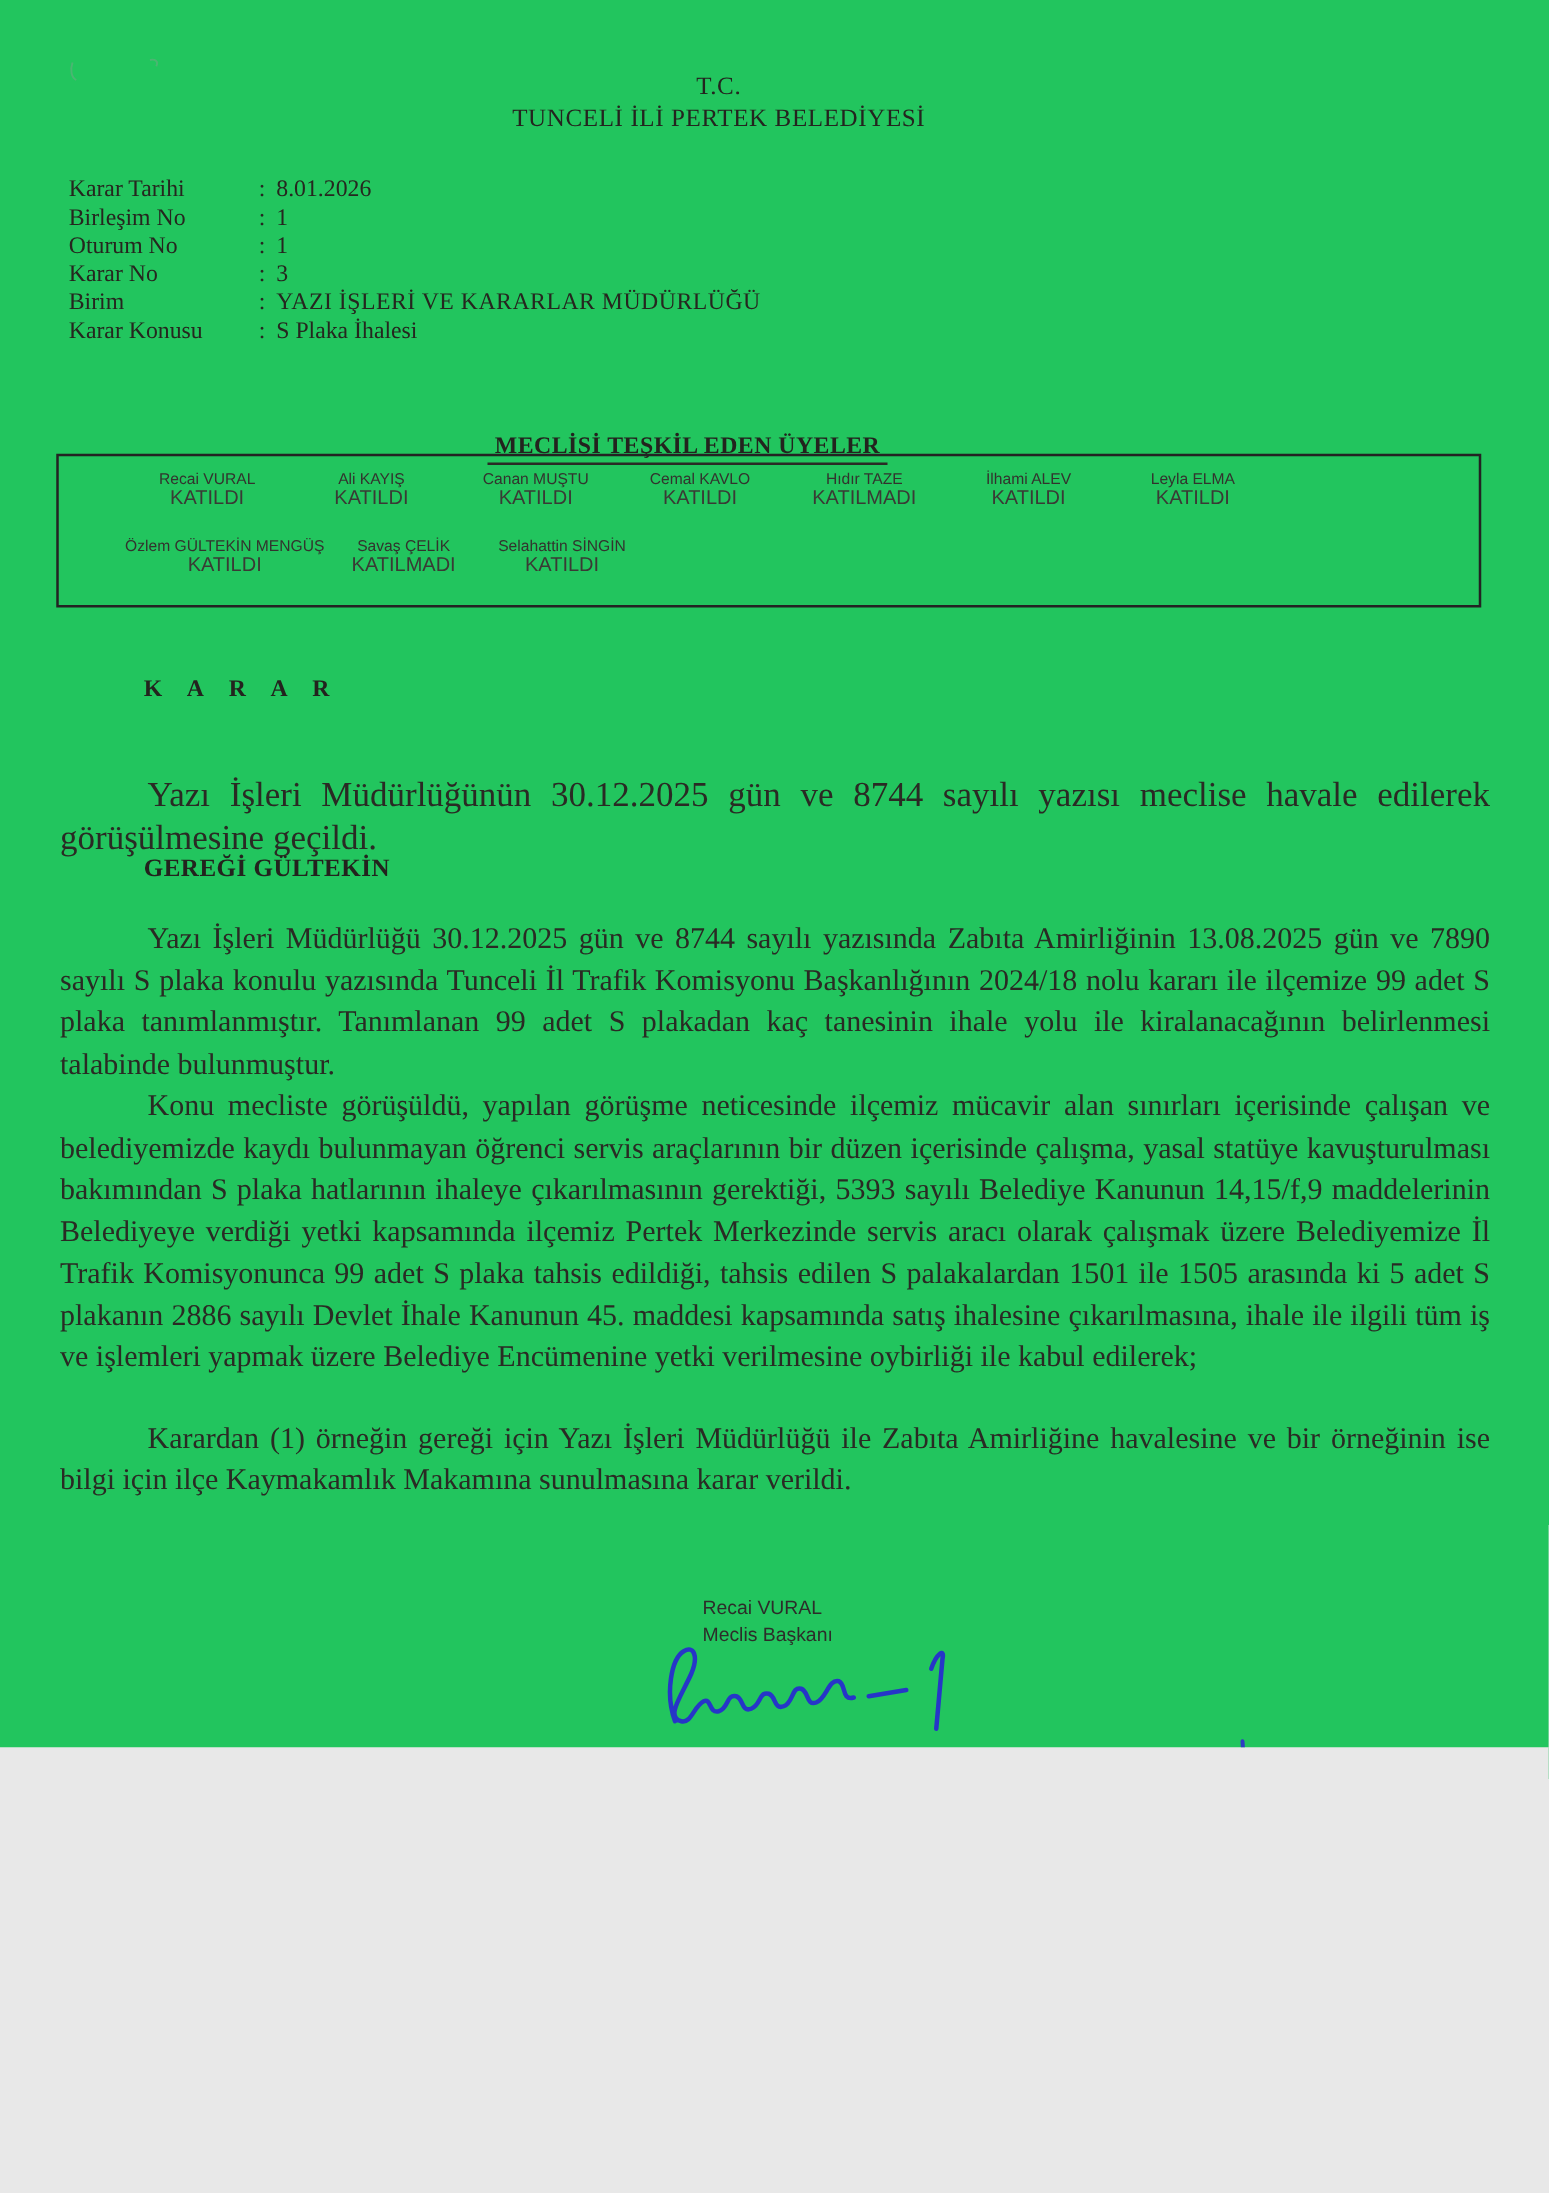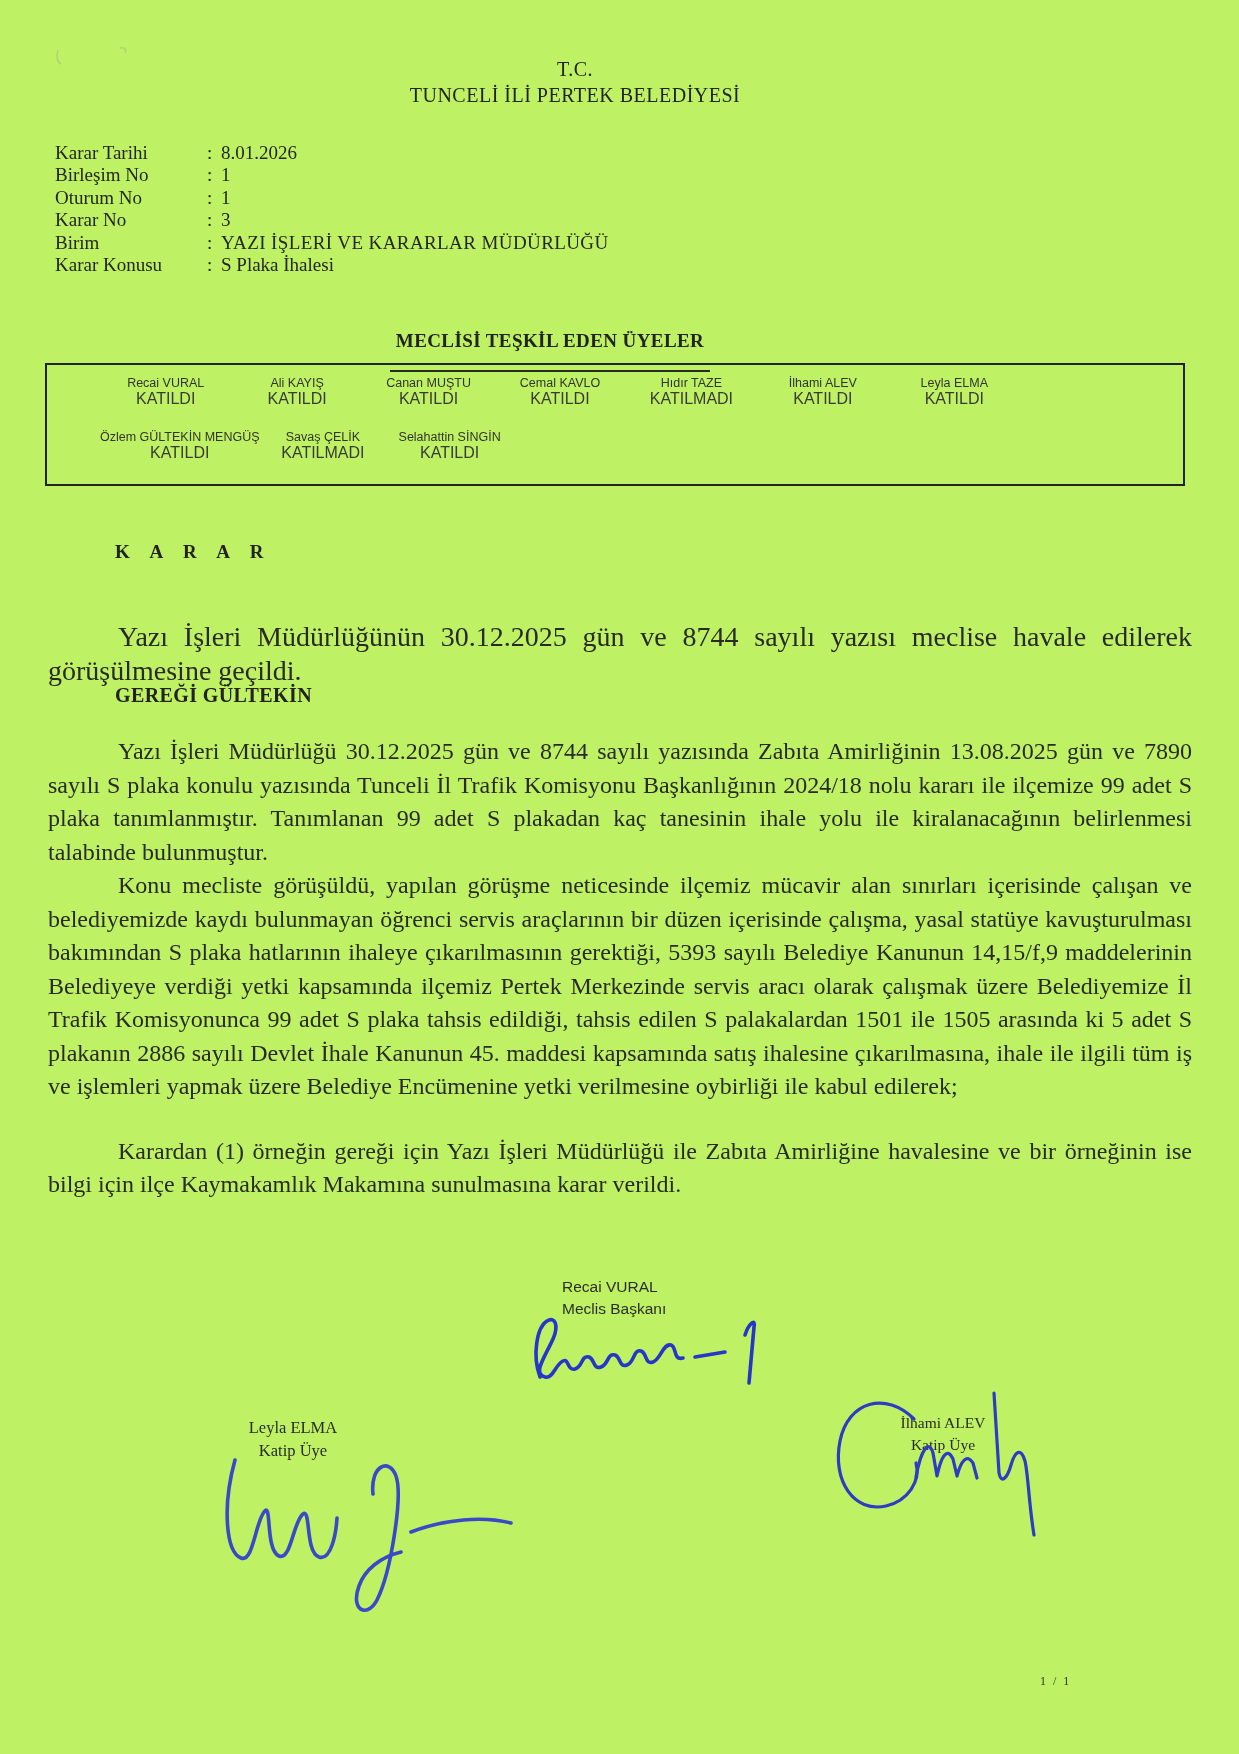--- a/index.html
+++ b/index.html
@@ -1,41 +1,41 @@
 <!DOCTYPE html>
 <html><head>
 <meta charset="utf-8">
 <style>
   html,body{margin:0;padding:0;background:#e8e8e8;}
   .page{
     position:relative;
-    width:1239px;height:1754px;
-    background:#bef264;
+    width:1239px;height:1398px;
+    background:#22c55e;
     font-family:"Liberation Serif", serif;
     color:#1f1f1f;
     overflow:hidden;
   }
   
   .doc-header{
     position:absolute;top:56px;left:45px;width:1060px;
     text-align:center;font-size:20px;line-height:26px;color:#24241f;
     letter-spacing:.5px;
   }
   
   .meta{position:absolute;top:141px;left:55px;font-size:19px;color:#26261f;}
-  .meta-row{display:flex;height:22.5px;align-items:flex-end;}
+  .meta-row{display:flex;height:22.5px;align-items:center;}
   .meta-label{width:152px;}
   .meta-colon{width:14px;}
   .meta-value{white-space:nowrap;}
   .meta-value.caps{letter-spacing:.4px;}
   
   .members-title-wrap{position:absolute;top:330px;left:45px;width:1010px;text-align:center;}
   .members-title{
     font-weight:bold;font-size:19px;color:#23231e;display:inline-block;
-    border-bottom:2px solid #2a2a25;padding:0 6px 18px 6px;letter-spacing:.4px;
+    border-bottom:2px solid #2a2a25;padding:0 6px 2px 6px;letter-spacing:.4px;margin-top:16px;
   }
   .members-box{
     position:absolute;top:363px;left:45px;width:1140px;height:123px;
     border:2px solid #232323;box-sizing:border-box;
     font-family:"Liberation Sans", sans-serif;color:#33332e;
   }
   .members-grid{
     display:grid;grid-template-columns:repeat(7,1fr);
     padding:11px 163px 0 53px;
   }

